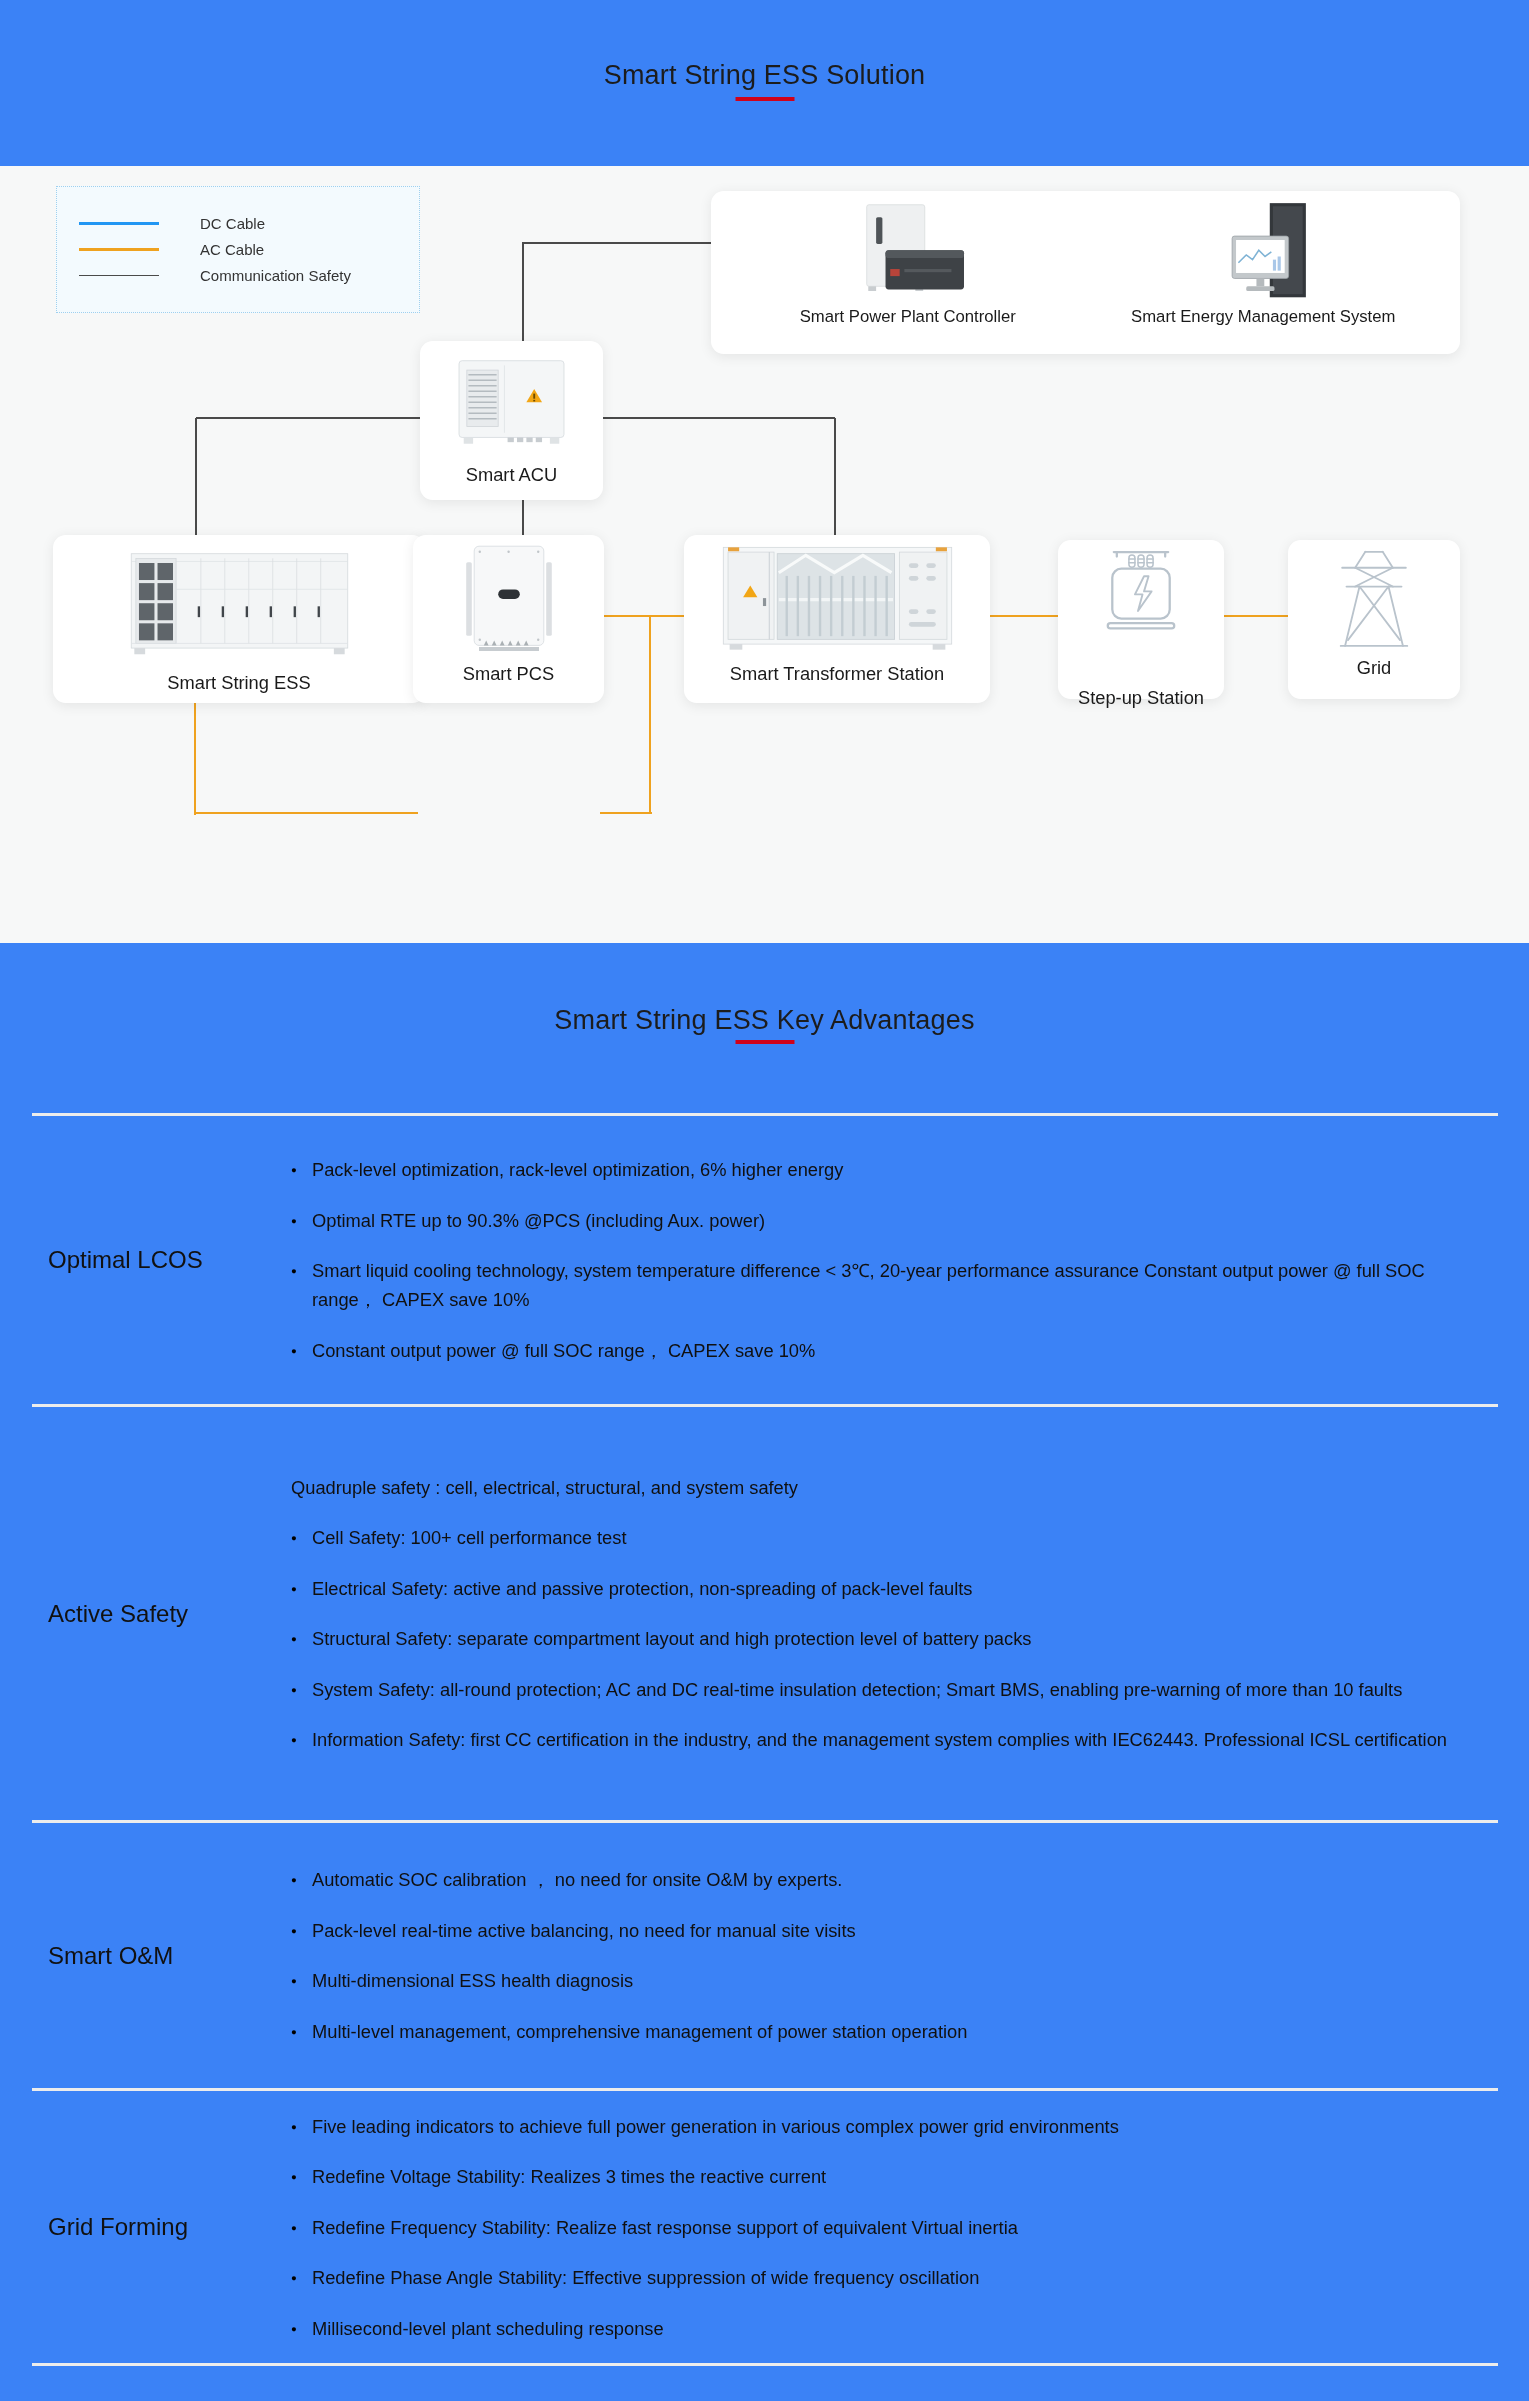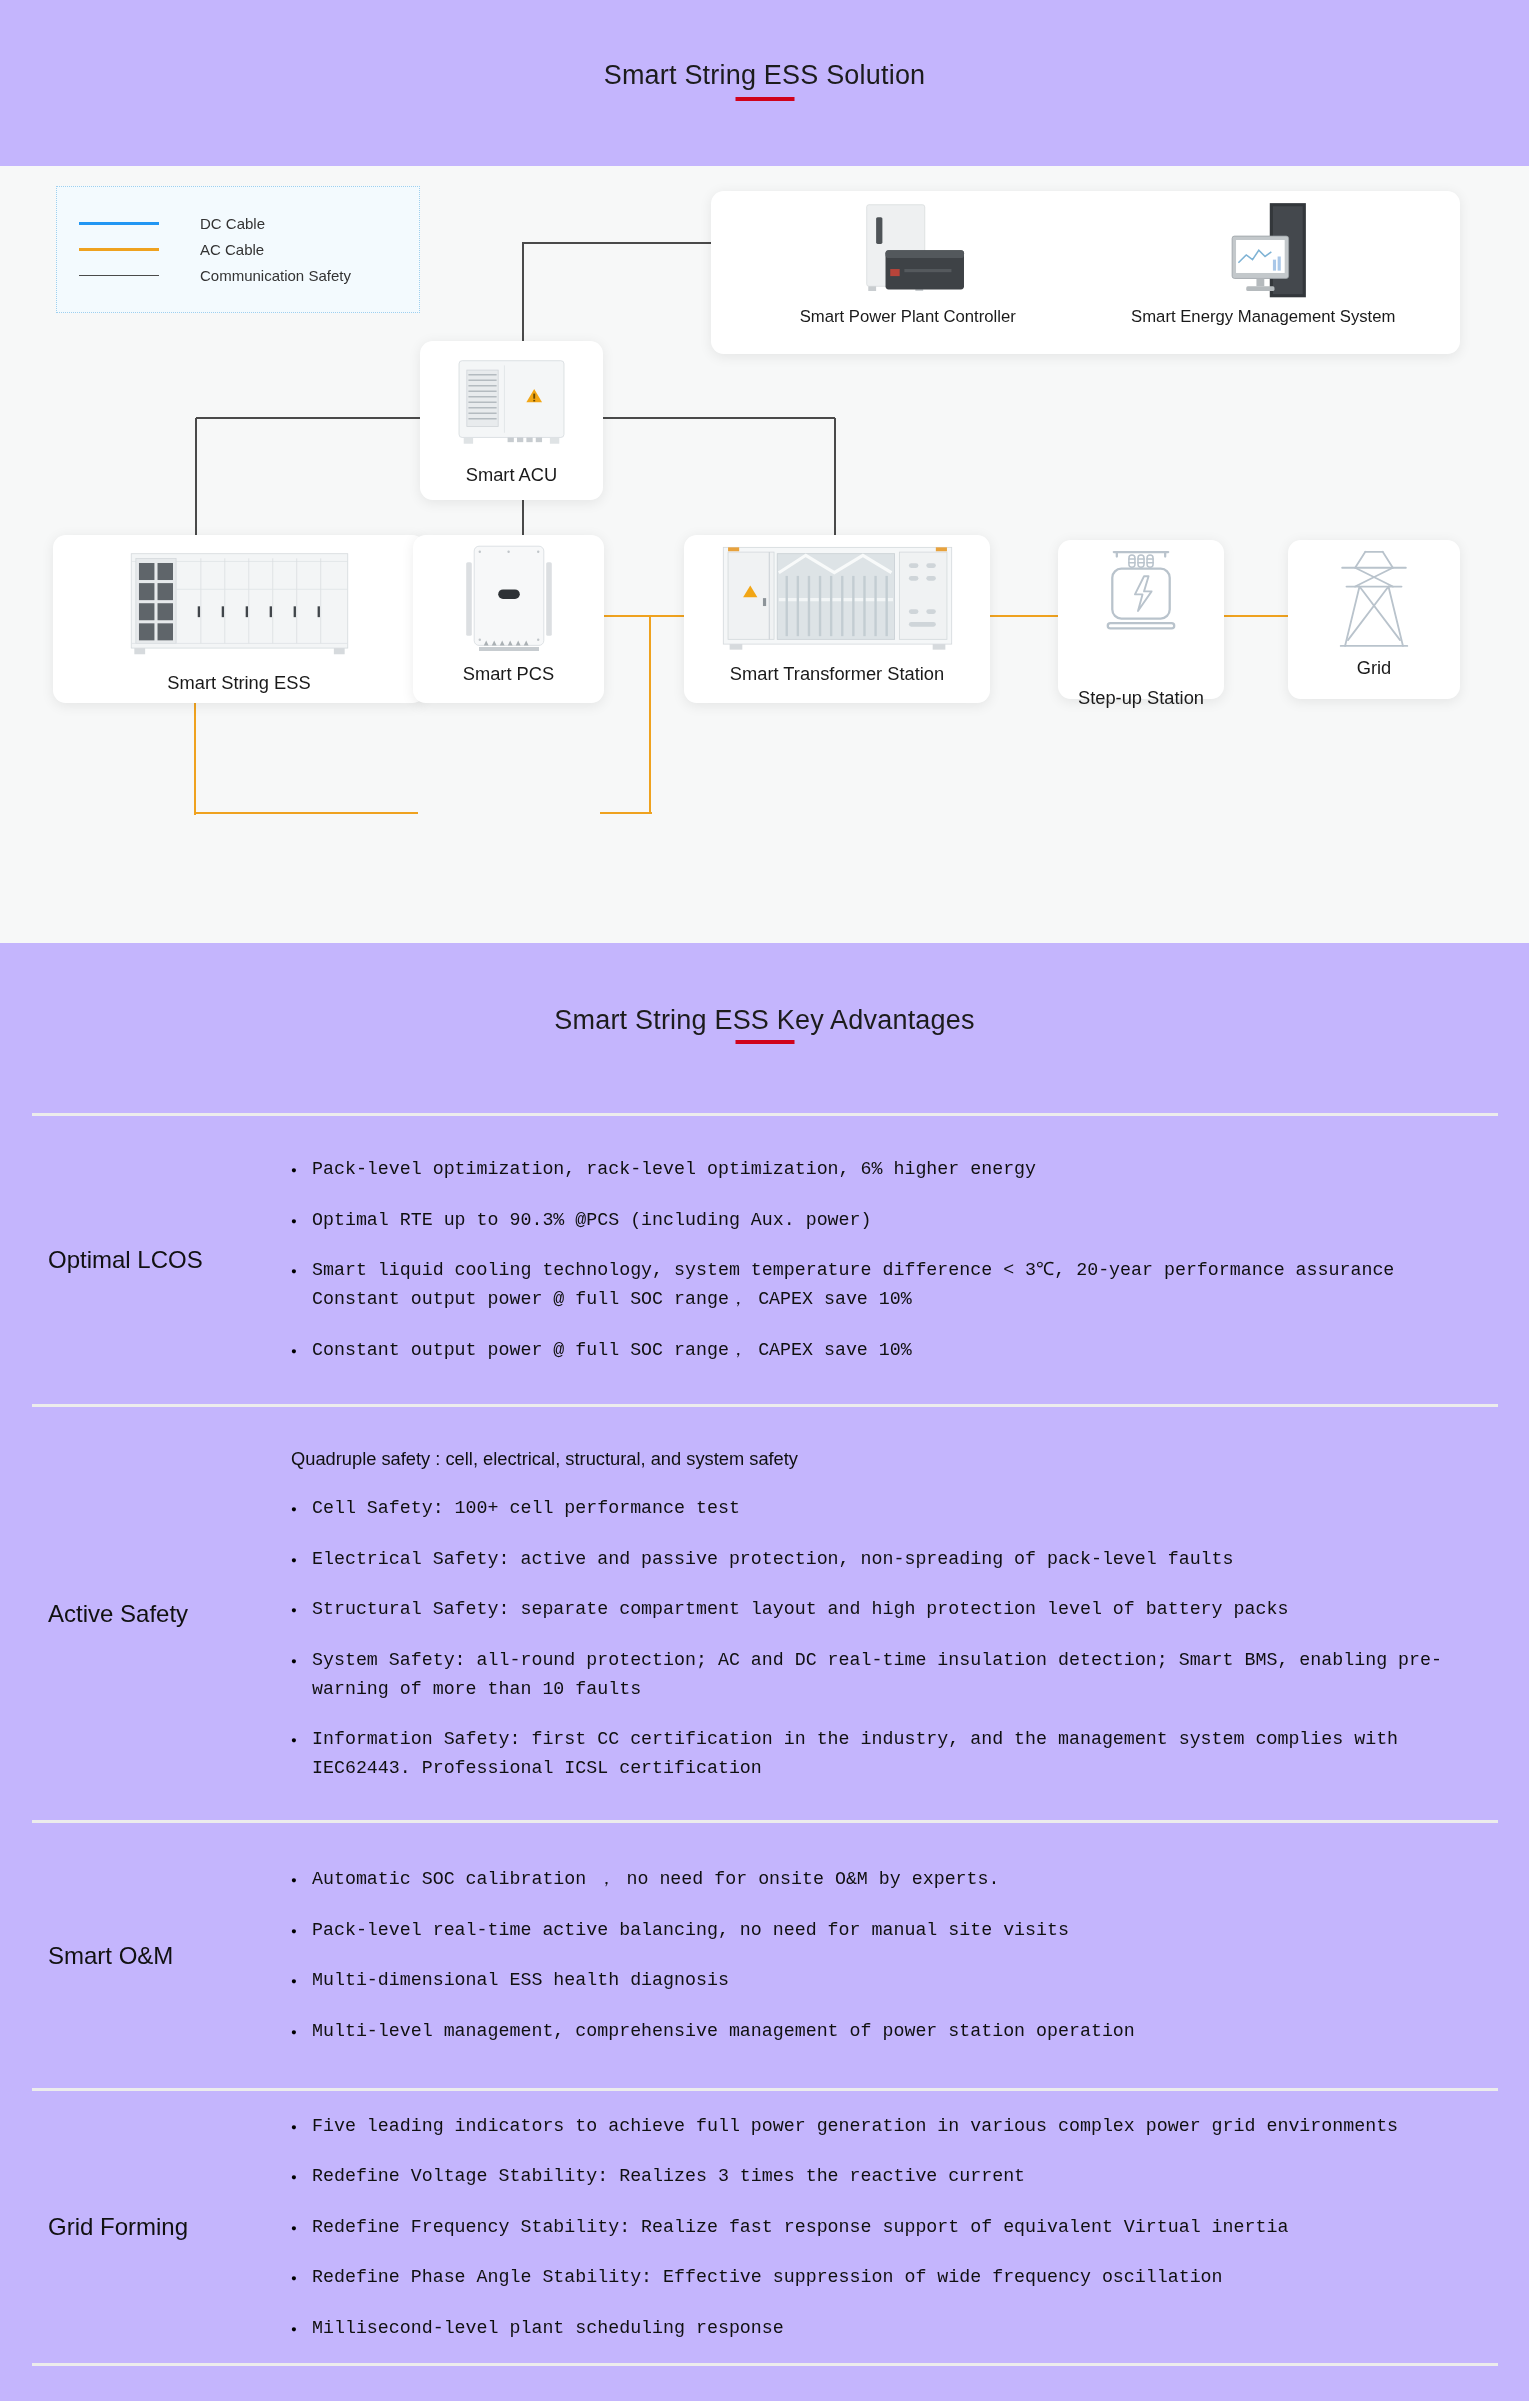--- a/index.html
+++ b/index.html
@@ -1,16 +1,16 @@
 <!DOCTYPE html>
 <html style="--dc: #2196f3; --ac: #efa21f; --comm: #4a4a4a; --accent: #d0021b;font-size:12.7px"><head>
 <meta charset="utf-8">
 <style>
   html,body{margin:0;padding:0;background:#fff;}
-  .page{position:relative;width:1529px;height:2401px;background:#c4b5fd;
+  .page{position:relative;width:1529px;height:2401px;background:#3b82f6;
         font-family:"Liberation Sans",sans-serif;overflow:hidden;}
   .band{position:absolute;left:0;top:166px;width:1529px;height:777px;background:#f7f8f8;}
   .h-title{position:absolute;left:0;width:1529px;text-align:center;font-size:27px;
            color:#1c1c1c;letter-spacing:0.2px;}
   .underline{position:absolute;left:50%;transform:translateX(-50%);width:59px;height:4px;
              background:var(--accent,#d0021b);}
   
   .card{position:absolute;background:#fff;border-radius:12.7px;
         box-shadow:0 2.4px 12.7px rgba(0,0,0,.08);display:flex;flex-direction:column;
         align-items:center;box-sizing:border-box;}
@@ -36,21 +36,21 @@
   
   .sections{position:absolute;left:32px;top:1113px;width:1466px;}
   .section{display:flex;border-top:3.2px solid #ececec;box-sizing:border-box;}
   .section.last{border-bottom:3.2px solid #ececec;}
   .sec-label{flex:0 0 259px;display:flex;align-items:center;padding-left:16px;
              box-sizing:border-box;font-size:24px;color:#111;}
   .sec-content{flex:1;display:flex;flex-direction:column;justify-content:center;
                gap:21.5px;padding-right:8px;}
   .bullet{display:flex;font-size:18.3px;line-height:29px;color:#101010;}
   .dot{flex:0 0 21px;font-size:9.6px;line-height:29px;color:#000;}
-  .btext{flex:1;font-family:Liberation Mono, monospace;}
+  .btext{flex:1;}
   .intro{font-size:18.3px;line-height:29px;color:#101010;}
 </style>
 </head>
 <body>
 
 <div class="page">
 
   <div class="band"></div>
 
   <div class="h-title" style="top:60px;">Smart String ESS Solution</div>

